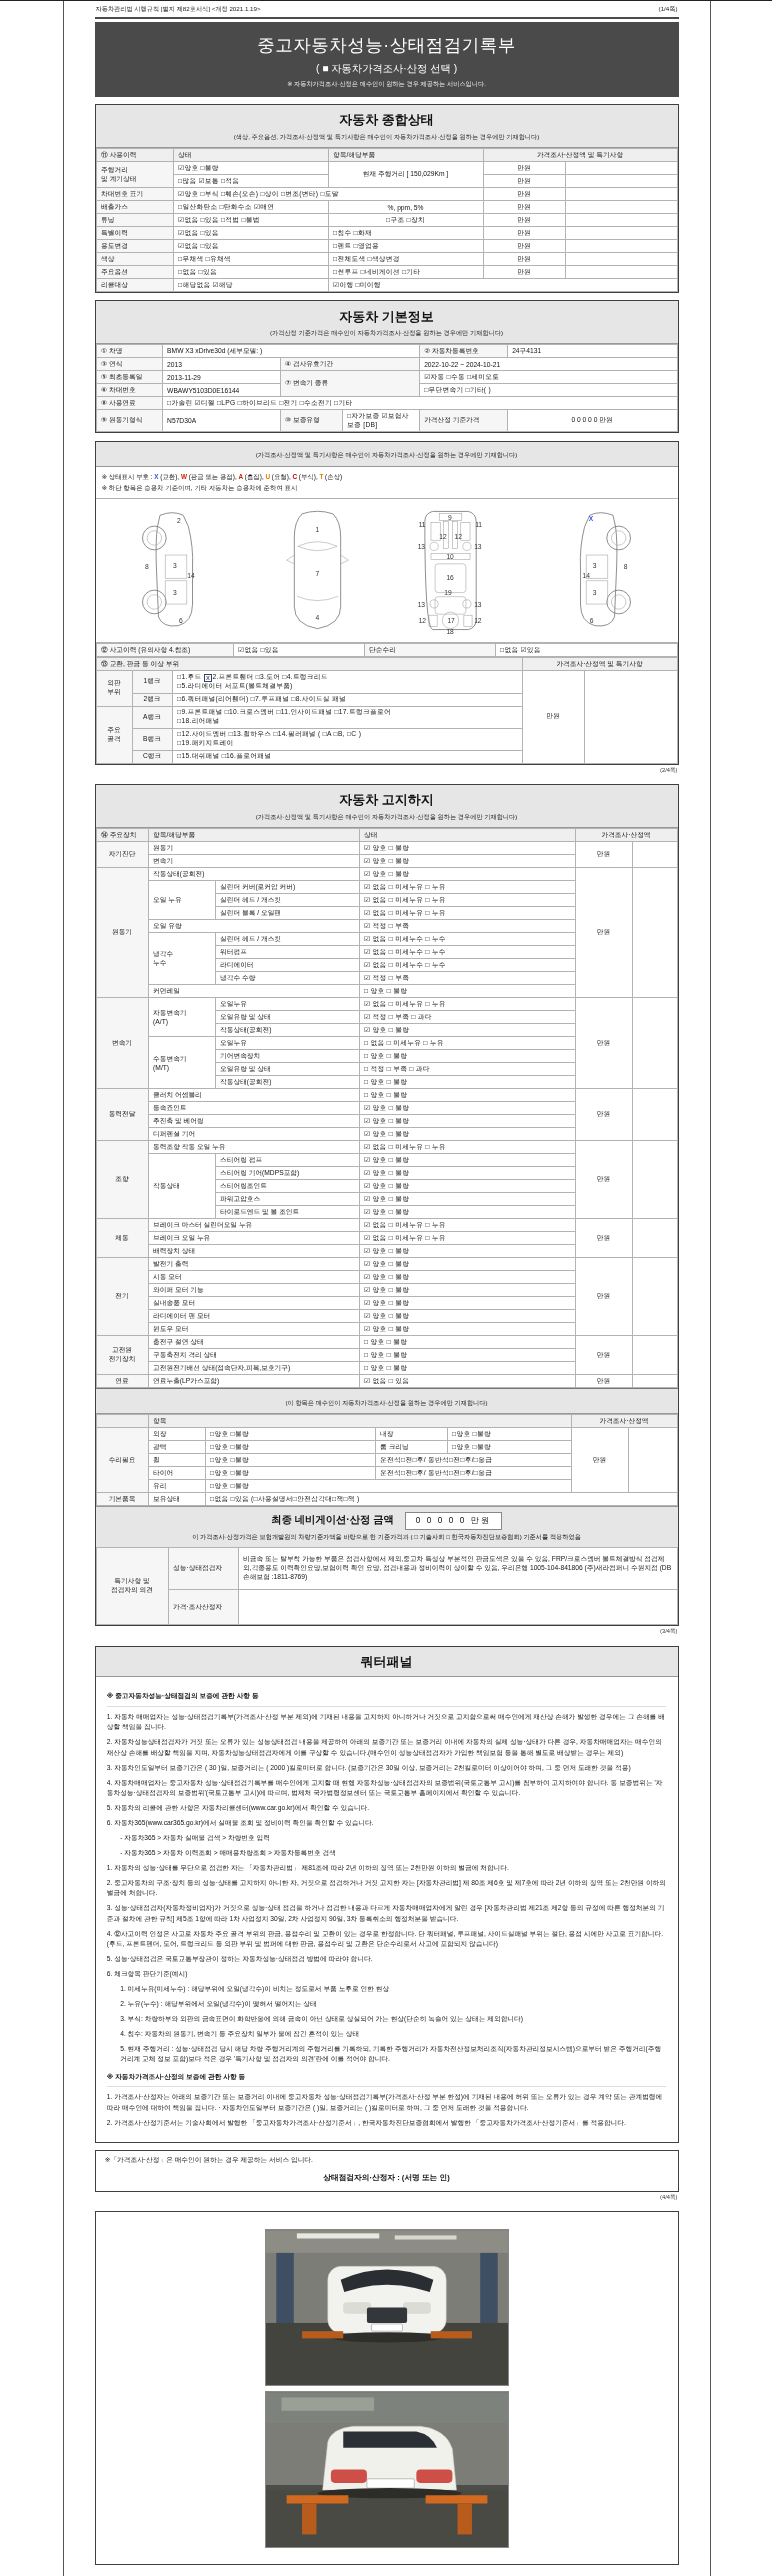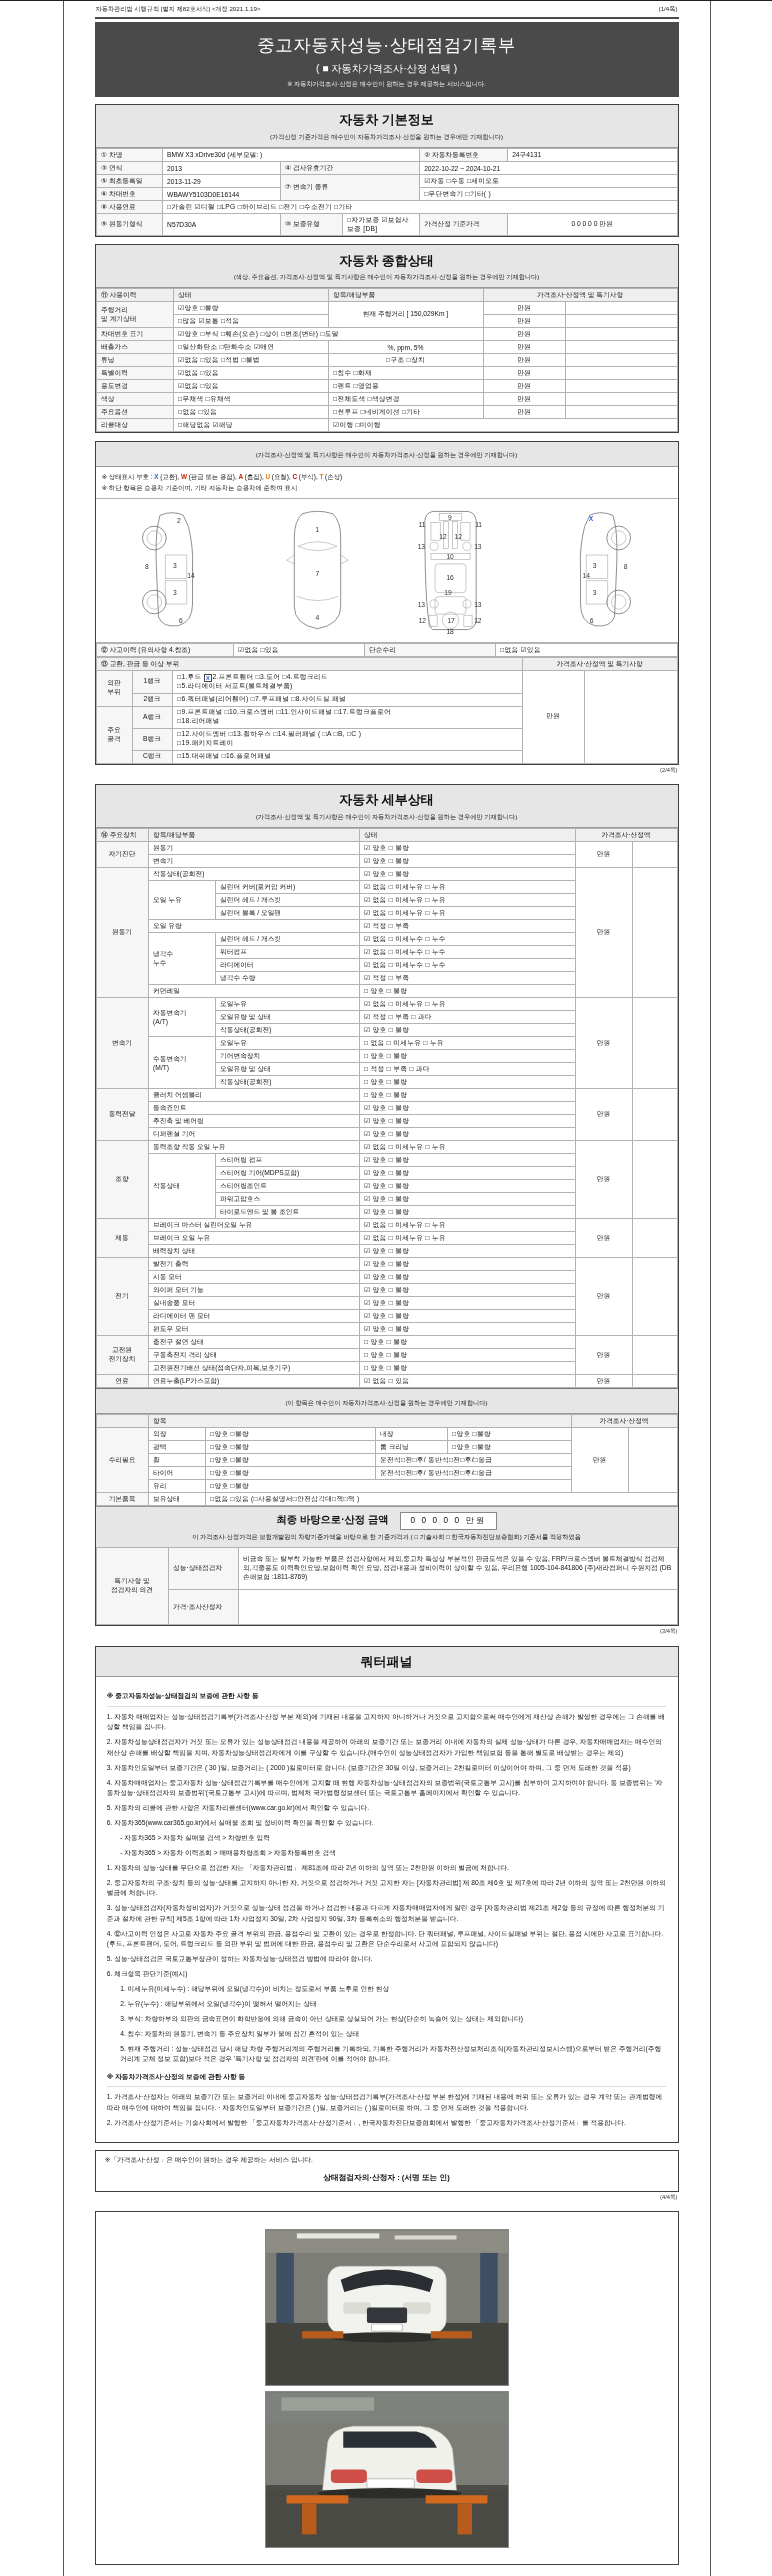--- a/index.html
+++ b/index.html
@@ -62,20 +62,110 @@
   </div>
 
   <div class="doc-title">
     <div class="main">중고자동차성능·상태점검기록부</div>
     <div class="sub">( ■ 자동차가격조사·산정 선택 )</div>
     <div class="note">※ 자동차가격조사·산정은 매수인이 원하는 경우 제공하는 서비스입니다.</div>
   </div>
 
   <div class="sec">
     <div class="sec-head">
+      <div class="h">자동차 종합상태</div>
+      <div class="s">(색상, 주요옵션, 가격조사·산정액 및 특기사항은 매수인이 자동차가격조사·산정을 원하는 경우에만 기재합니다)</div>
+    </div>
+    <table class="t">
+      <colgroup>
+          <col style="width:77px">
+          <col style="width:155px">
+          <col style="width:155px">
+          <col style="width:82px">
+          <col>
+        </colgroup>
+      <tbody>
+          <tr>
+        <td class="lab hd">⑪ 사용이력</td>
+        <td class="hd">상태</td>
+        <td class="hd">항목/해당부품</td>
+        <td class="hd c" colspan="2">가격조사·산정액 및 특기사항</td>
+      </tr>
+      <tr>
+        <td class="lab" rowspan="2" style="white-space:pre-line">주행거리
+및 계기상태</td>
+        <td class="chk">☑양호  □불량</td>
+        <td rowspan="2" class="c">현재 주행거리 [ 150,029Km ]</td>
+        <td class="c">만원</td>
+            <td></td>
+      </tr>
+      <tr>
+        <td class="chk">□많음  ☑보통  □적음</td>
+        <td class="c">만원</td>
+            <td></td>
+      </tr>
+      <tr>
+        <td class="lab">차대번호 표기</td>
+        <td class="chk" colspan="2">☑양호  □부식  □훼손(오손)  □상이  □변조(변타)  □도말</td>
+        <td class="c">만원</td>
+            <td></td>
+      </tr>
+      <tr>
+        <td class="lab">배출가스</td>
+        <td class="chk">□일산화탄소  □탄화수소  ☑매연</td>
+        <td class="c">%,          ppm,          5%</td>
+        <td class="c">만원</td>
+            <td></td>
+      </tr>
+      <tr>
+        <td class="lab">튜닝</td>
+        <td class="chk">☑없음 □있음     □적법 □불법</td>
+        <td class="chk c">□구조  □장치</td>
+        <td class="c">만원</td>
+            <td></td>
+      </tr>
+      <tr>
+        <td class="lab">특별이력</td>
+        <td class="chk">☑없음 □있음</td>
+        <td class="chk">□침수  □화재</td>
+        <td class="c">만원</td>
+            <td></td>
+      </tr>
+      <tr>
+        <td class="lab">용도변경</td>
+        <td class="chk">☑없음 □있음</td>
+        <td class="chk">□렌트  □영업용</td>
+        <td class="c">만원</td>
+            <td></td>
+      </tr>
+      <tr>
+        <td class="lab">색상</td>
+        <td class="chk">□무채색  □유채색</td>
+        <td class="chk">□전체도색  □색상변경</td>
+        <td class="c">만원</td>
+            <td></td>
+      </tr>
+      <tr>
+        <td class="lab">주요옵션</td>
+        <td class="chk">□없음  □있음</td>
+        <td class="chk">□썬루프  □네비게이션  □기타</td>
+        <td class="c">만원</td>
+            <td></td>
+      </tr>
+      <tr>
+        <td class="lab">리콜대상</td>
+        <td class="chk">□해당없음  ☑해당</td>
+        <td class="chk" colspan="3">☑이행  □미이행</td>
+      </tr>
+    </tbody>
+      </table>
+  </div>
+
+  <div class="sec">
+    <div class="sec-head">
       <div class="h">자동차 기본정보</div>
       <div class="s">(가격산정 기준가격은 매수인이 자동차가격조사·산정을 원하는 경우에만 기재합니다)</div>
     </div>
     <table class="t">
       <colgroup>
           <col style="width:66px">
           <col style="width:118px">
           <col style="width:62px">
           <col style="width:77px">
           <col style="width:88px">
@@ -109,110 +199,20 @@
         <td class="lab">⑧ 사용연료</td>
         <td colspan="5" class="chk">□가솔린  ☑디젤  □LPG  □하이브리드  □전기  □수소전기  □기타</td>
       </tr>
       <tr>
         <td class="lab">⑨ 원동기형식</td>
         <td>N57D30A</td>
         <td class="lab">⑩ 보증유형</td>
         <td class="chk">□자가보증  ☑보험사보증 [DB]</td>
         <td class="lab">가격산정 기준가격</td>
         <td class="c">0 0 0 0 0 만원</td>
-      </tr>
-    </tbody>
-      </table>
-  </div>
-
-  <div class="sec">
-    <div class="sec-head">
-      <div class="h">자동차 종합상태</div>
-      <div class="s">(색상, 주요옵션, 가격조사·산정액 및 특기사항은 매수인이 자동차가격조사·산정을 원하는 경우에만 기재합니다)</div>
-    </div>
-    <table class="t">
-      <colgroup>
-          <col style="width:77px">
-          <col style="width:155px">
-          <col style="width:155px">
-          <col style="width:82px">
-          <col>
-        </colgroup>
-      <tbody>
-          <tr>
-        <td class="lab hd">⑪ 사용이력</td>
-        <td class="hd">상태</td>
-        <td class="hd">항목/해당부품</td>
-        <td class="hd c" colspan="2">가격조사·산정액 및 특기사항</td>
-      </tr>
-      <tr>
-        <td class="lab" rowspan="2" style="white-space:pre-line">주행거리
-및 계기상태</td>
-        <td class="chk">☑양호  □불량</td>
-        <td rowspan="2" class="c">현재 주행거리 [ 150,029Km ]</td>
-        <td class="c">만원</td>
-            <td></td>
-      </tr>
-      <tr>
-        <td class="chk">□많음  ☑보통  □적음</td>
-        <td class="c">만원</td>
-            <td></td>
-      </tr>
-      <tr>
-        <td class="lab">차대번호 표기</td>
-        <td class="chk" colspan="2">☑양호  □부식  □훼손(오손)  □상이  □변조(변타)  □도말</td>
-        <td class="c">만원</td>
-            <td></td>
-      </tr>
-      <tr>
-        <td class="lab">배출가스</td>
-        <td class="chk">□일산화탄소  □탄화수소  ☑매연</td>
-        <td class="c">%,          ppm,          5%</td>
-        <td class="c">만원</td>
-            <td></td>
-      </tr>
-      <tr>
-        <td class="lab">튜닝</td>
-        <td class="chk">☑없음 □있음     □적법 □불법</td>
-        <td class="chk c">□구조  □장치</td>
-        <td class="c">만원</td>
-            <td></td>
-      </tr>
-      <tr>
-        <td class="lab">특별이력</td>
-        <td class="chk">☑없음 □있음</td>
-        <td class="chk">□침수  □화재</td>
-        <td class="c">만원</td>
-            <td></td>
-      </tr>
-      <tr>
-        <td class="lab">용도변경</td>
-        <td class="chk">☑없음 □있음</td>
-        <td class="chk">□렌트  □영업용</td>
-        <td class="c">만원</td>
-            <td></td>
-      </tr>
-      <tr>
-        <td class="lab">색상</td>
-        <td class="chk">□무채색  □유채색</td>
-        <td class="chk">□전체도색  □색상변경</td>
-        <td class="c">만원</td>
-            <td></td>
-      </tr>
-      <tr>
-        <td class="lab">주요옵션</td>
-        <td class="chk">□없음  □있음</td>
-        <td class="chk">□썬루프  □네비게이션  □기타</td>
-        <td class="c">만원</td>
-            <td></td>
-      </tr>
-      <tr>
-        <td class="lab">리콜대상</td>
-        <td class="chk">□해당없음  ☑해당</td>
-        <td class="chk" colspan="3">☑이행  □미이행</td>
       </tr>
     </tbody>
       </table>
   </div>
 
   <div class="sec">
     <div class="sec-head">
       <div class="s">(가격조사·산정액 및 특기사항은 매수인이 자동차가격조사·산정을 원하는 경우에만 기재합니다)</div>
     </div>
     <div class="notes">
@@ -359,21 +359,21 @@
         <td class="lab c">C랭크</td>
         <td class="chk">□15.대쉬패널  □16.플로어패널</td>
       </tr>
     </tbody>
       </table>
   </div>
   <div class="pgmark">(2/4쪽)</div>
 
   <div class="sec">
     <div class="sec-head">
-      <div class="h">자동차 세부상태</div>
+      <div class="h">자동차 고지하지</div>
       <div class="s">(가격조사·산정액 및 특기사항은 매수인이 자동차가격조사·산정을 원하는 경우에만 기재합니다)</div>
     </div>
     <table class="t">
       <colgroup>
           <col style="width:52px">
           <col style="width:67px">
           <col style="width:144px">
           <col style="width:216px">
           <col style="width:57px">
           <col>
@@ -642,21 +642,21 @@
       </tr>
       <tr>
         <td class="lab c">기본품목</td>
         <td>보유상태</td>
         <td class="chk" colspan="5">□없음  □있음  (□사용설명서□안전삼각대□잭□잭 )</td>
       </tr>
     </tbody>
       </table>
 
     <div class="band">
-      <span class="big">최종 바탕으로·산정 금액</span>
+      <span class="big">최종 네비게이션·산정 금액</span>
       <span class="amount">0 0 0 0 0 만원</span>
       <div class="small">이 가격조사·산정가격은 보험개발원의 차량기준가액을 바탕으로 한 기준가격과 ( □ 기술사회 □ 한국자동차진단보증협회) 기준서를 적용하였음</div>
     </div>
 
     <table class="t" style="border-top:1px solid #777;">
       <colgroup>
           <col style="width:72px">
           <col style="width:70px">
           <col>
         </colgroup>

